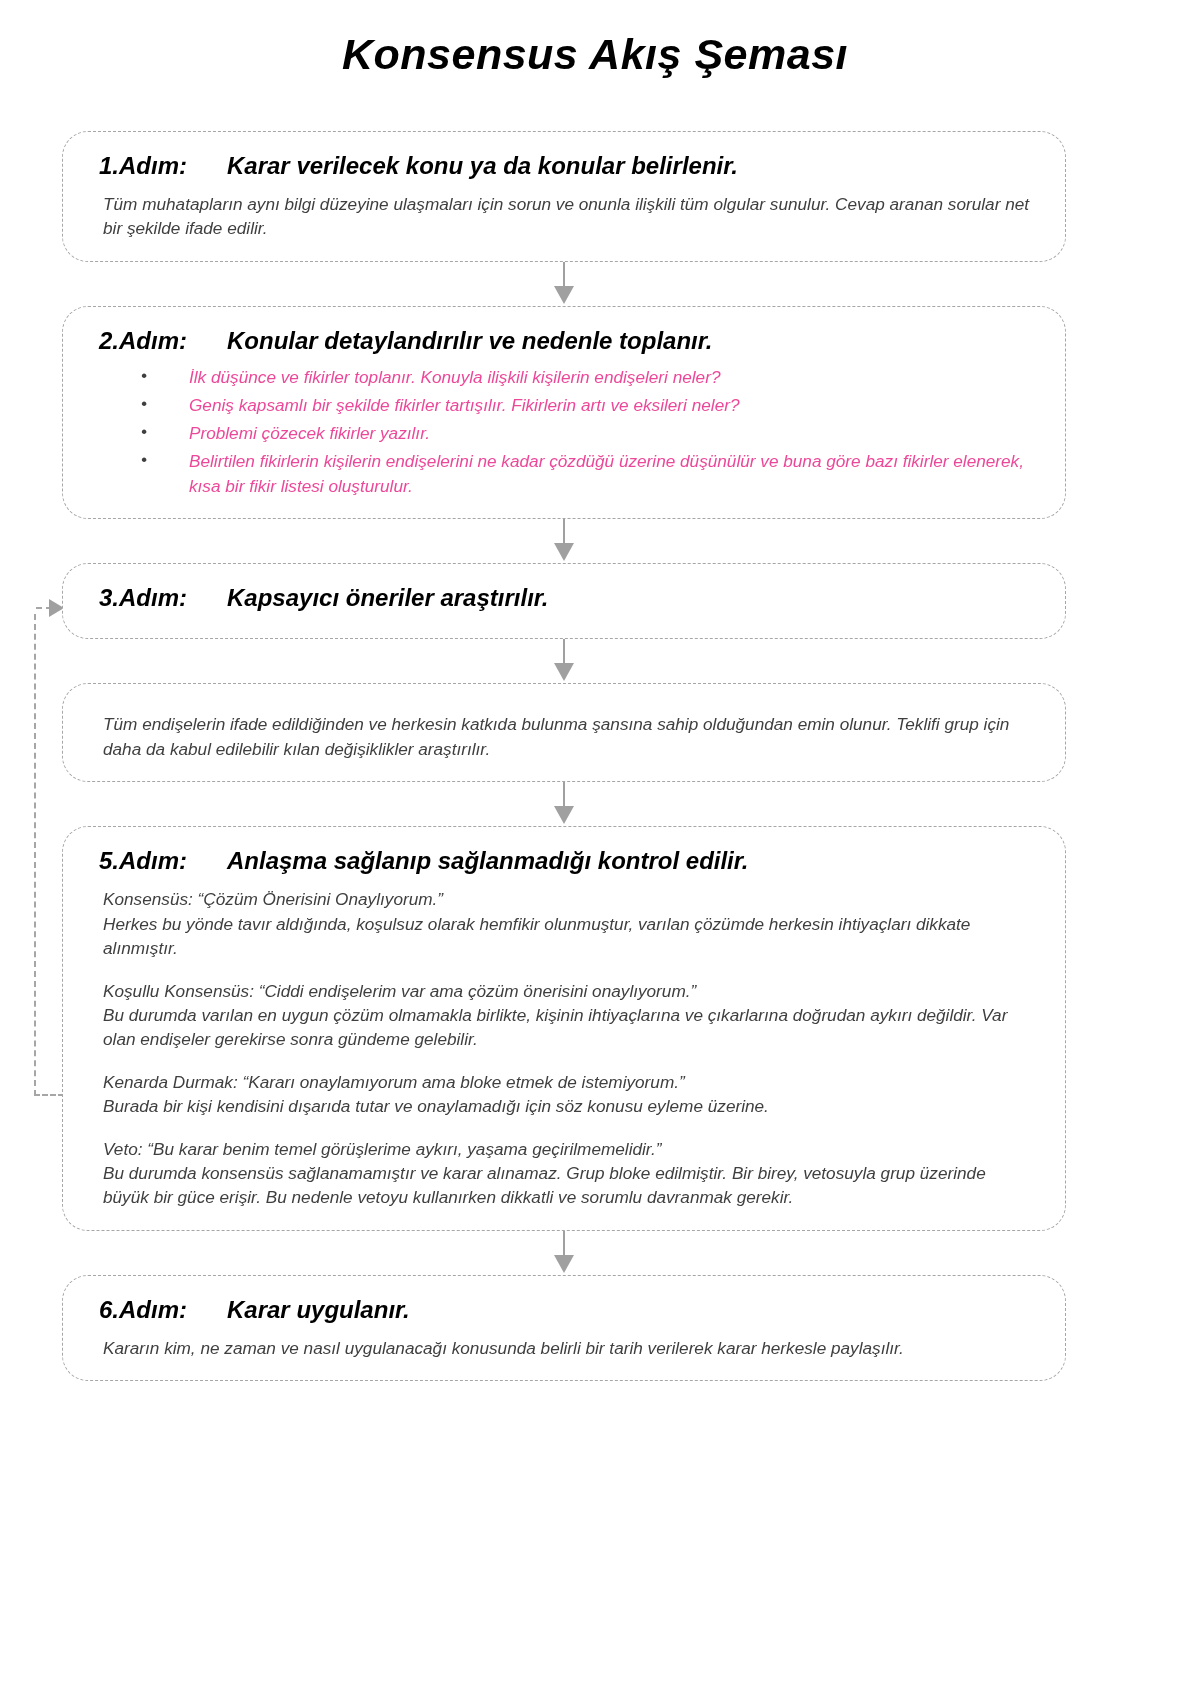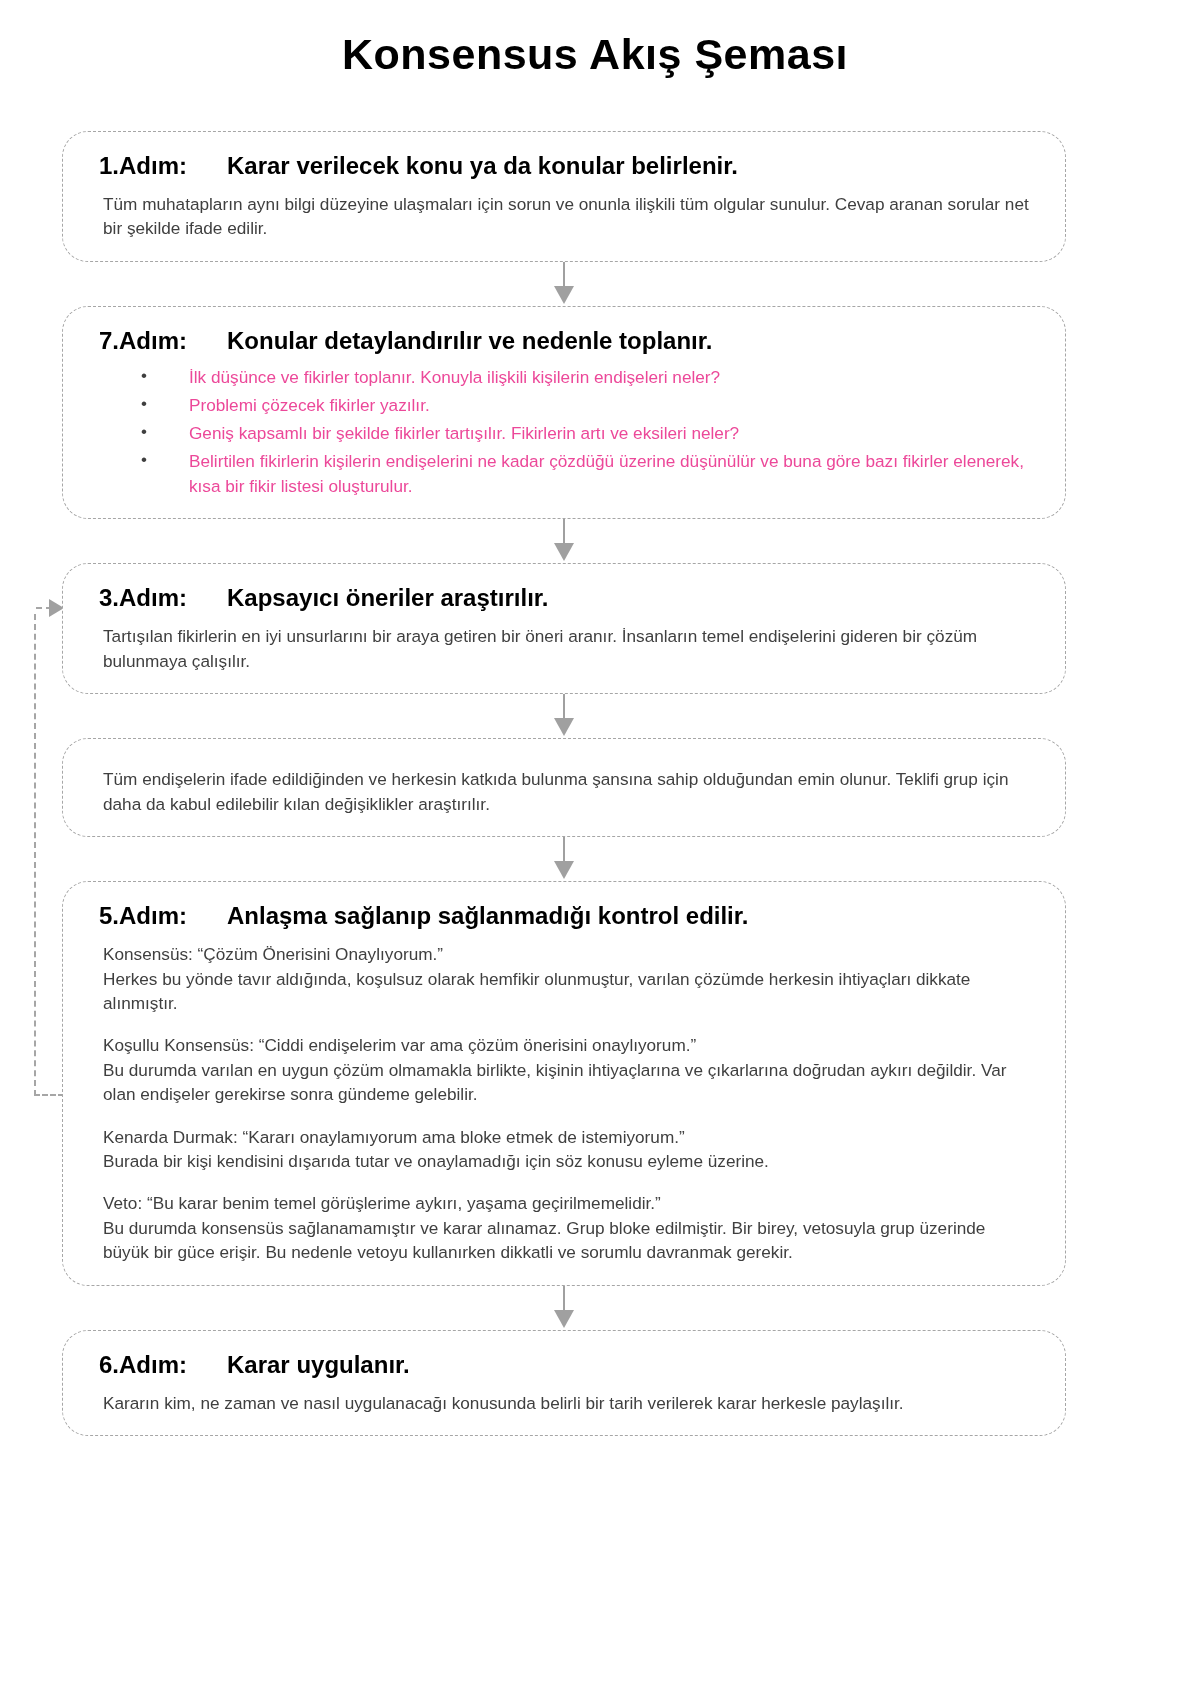--- a/index.html
+++ b/index.html
@@ -13,20 +13,21 @@
     font-family: "Liberation Sans", sans-serif;
     color: #231f20;
     position: relative;
     overflow: hidden;
   }
 
   .page {
     position: relative;
     width: 1190px;
     height: 1460px;
+    font-style: italic;
   }
 
   
   .title {
     position: absolute;
     top: 30px;
     left: 0;
     width: 1190px;
     text-align: center;
     font-size: 43px;
@@ -209,41 +210,38 @@
       </div>
     </div>
 
     <div class="connector">
       <div class="shaft"></div>
       <div class="head"></div>
     </div>
 
     <div class="step-box">
       <div class="step-head">
-        <span class="step-num">7.Adım:</span><span class="step-title">Konular detaylandırılır ve nedenle toplanır.</span>
+        <span class="step-num">2.Adım:</span><span class="step-title">Konular detaylandırılır ve nedenle toplanır.</span>
       </div>
       <ul class="bullets">
         <li>İlk düşünce ve fikirler toplanır. Konuyla ilişkili kişilerin endişeleri neler?</li>
+        <li>Geniş kapsamlı bir şekilde fikirler tartışılır. Fikirlerin artı ve eksileri neler?</li>
         <li>Problemi çözecek fikirler yazılır.</li>
-        <li>Geniş kapsamlı bir şekilde fikirler tartışılır. Fikirlerin artı ve eksileri neler?</li>
         <li>Belirtilen fikirlerin kişilerin endişelerini ne kadar çözdüğü üzerine düşünülür ve buna göre bazı fikirler elenerek, kısa bir fikir listesi oluşturulur.</li>
       </ul>
     </div>
 
     <div class="connector">
       <div class="shaft"></div>
       <div class="head"></div>
     </div>
 
     <div class="step-box">
       <div class="step-head">
         <span class="step-num">3.Adım:</span><span class="step-title">Kapsayıcı öneriler araştırılır.</span>
-      </div>
-      <div class="step-body">
-        <p>Tartışılan fikirlerin en iyi unsurlarını bir araya getiren bir öneri aranır. İnsanların temel endişelerini gideren bir çözüm bulunmaya çalışılır.</p>
       </div>
     </div>
 
     <div class="connector">
       <div class="shaft"></div>
       <div class="head"></div>
     </div>
 
     <div class="step-box">
       <div class="step-body">

